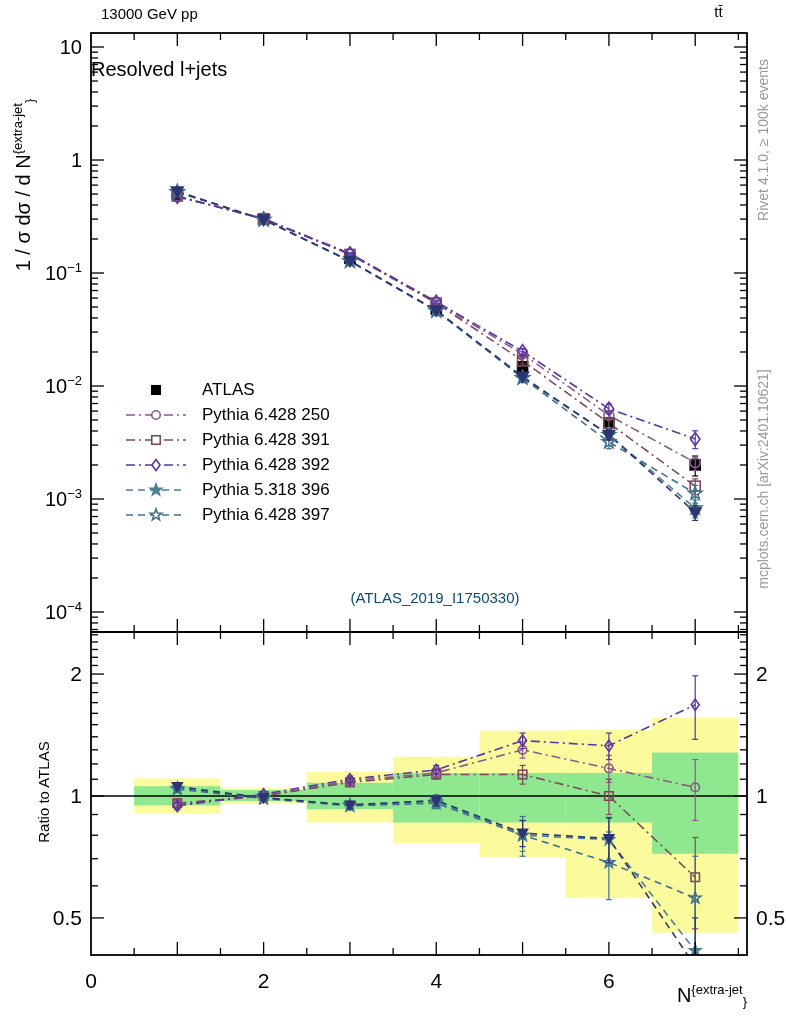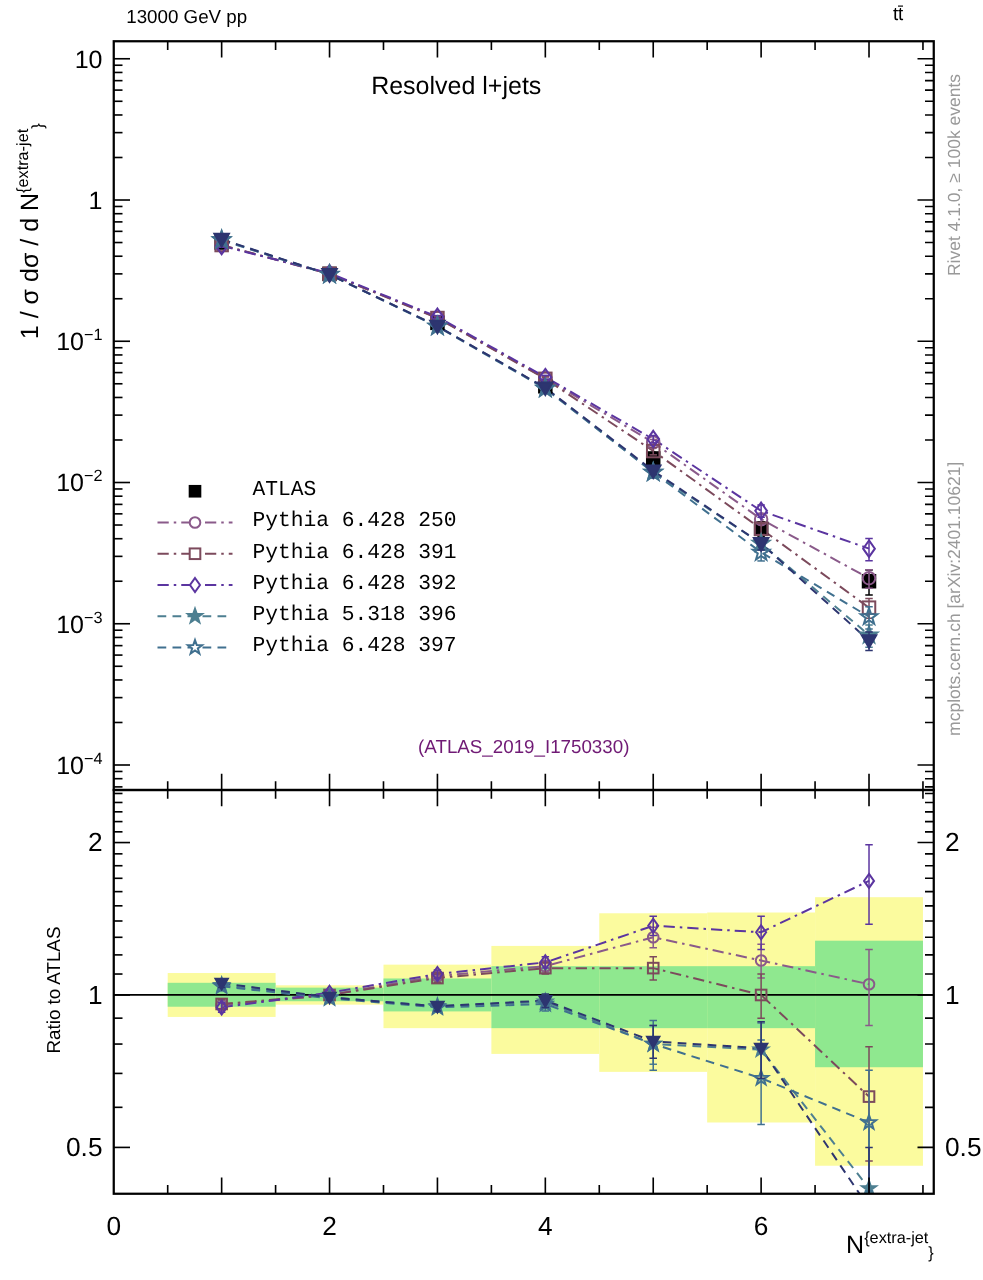--- a/index.html
+++ b/index.html
@@ -1,31 +1,31 @@
 <!DOCTYPE html>
 <html><head>
 <meta charset="utf-8">
 <style>
   html,body{margin:0;padding:0;background:#fff;}
   #canvas{position:relative;width:786px;height:1024px;background:#fff;overflow:hidden;
           font-family:"Liberation Sans","DejaVu Sans",sans-serif;color:#000;}
   #plot-svg{position:absolute;left:0;top:0;}
   .abs{position:absolute;white-space:nowrap;}
   .hdr{font-size:15px;}
-  .ptitle{left:91px;width:548px;text-align:center;top:58px;font-size:20px;}
-  .watermark{left:91px;width:656px;text-align:center;top:589px;font-size:15px;color:#701a75;}
+  .ptitle{left:91px;width:548px;top:58px;font-size:20px;}
+  .watermark{left:107px;width:656px;text-align:center;top:589px;font-size:15px;color:#0c4a6e;}
   .vlab{transform:rotate(-90deg);text-align:center;}
   .side-note{color:#999;font-size:14px;}
   .ylab-main{font-size:20px;}
   .ylab-ratio{font-size:15px;}
   .xlab{font-size:20px;text-align:right;}
   sup.br{font-size:13px;vertical-align:8px;}
   span.brclose{font-size:13px;vertical-align:-4px;}
   #legend{left:124px;top:380px;}
-  .leg-row{display:flex;align-items:center;height:25px;font-family:Liberation Mono, monospace;}
+  .leg-row{display:flex;align-items:flex-start;height:25px;}
   .leg-row svg{flex:0 0 auto;}
   .leg-label{margin-left:14px;font-size:17px;}
 </style>
 </head>
 <body>
 
 <div id="canvas">
 
   <svg id="plot-svg" width="786" height="1024">
       <defs>

